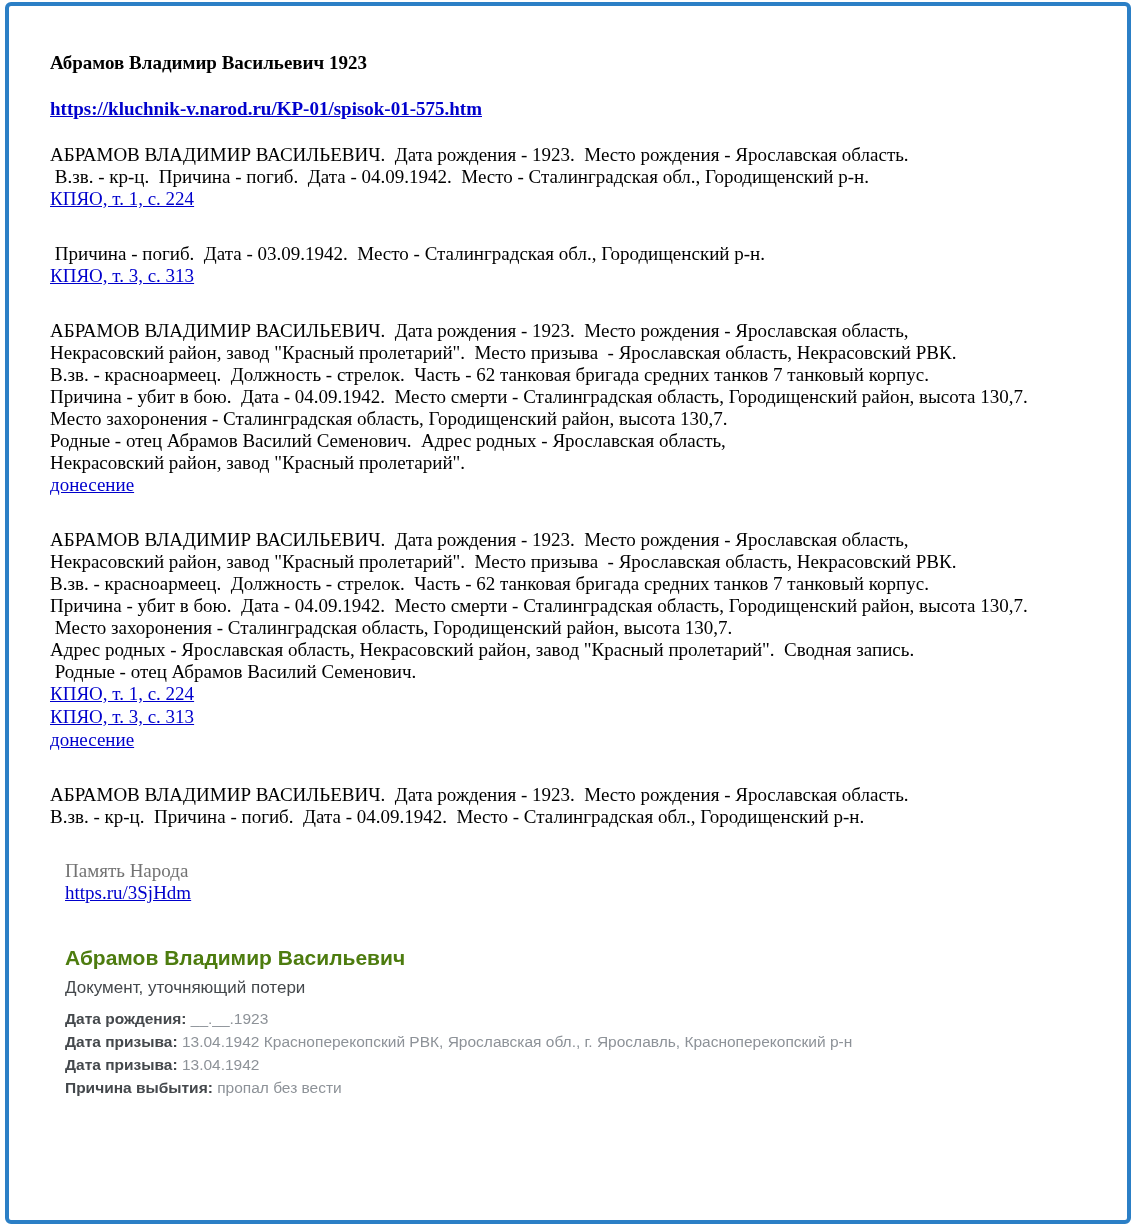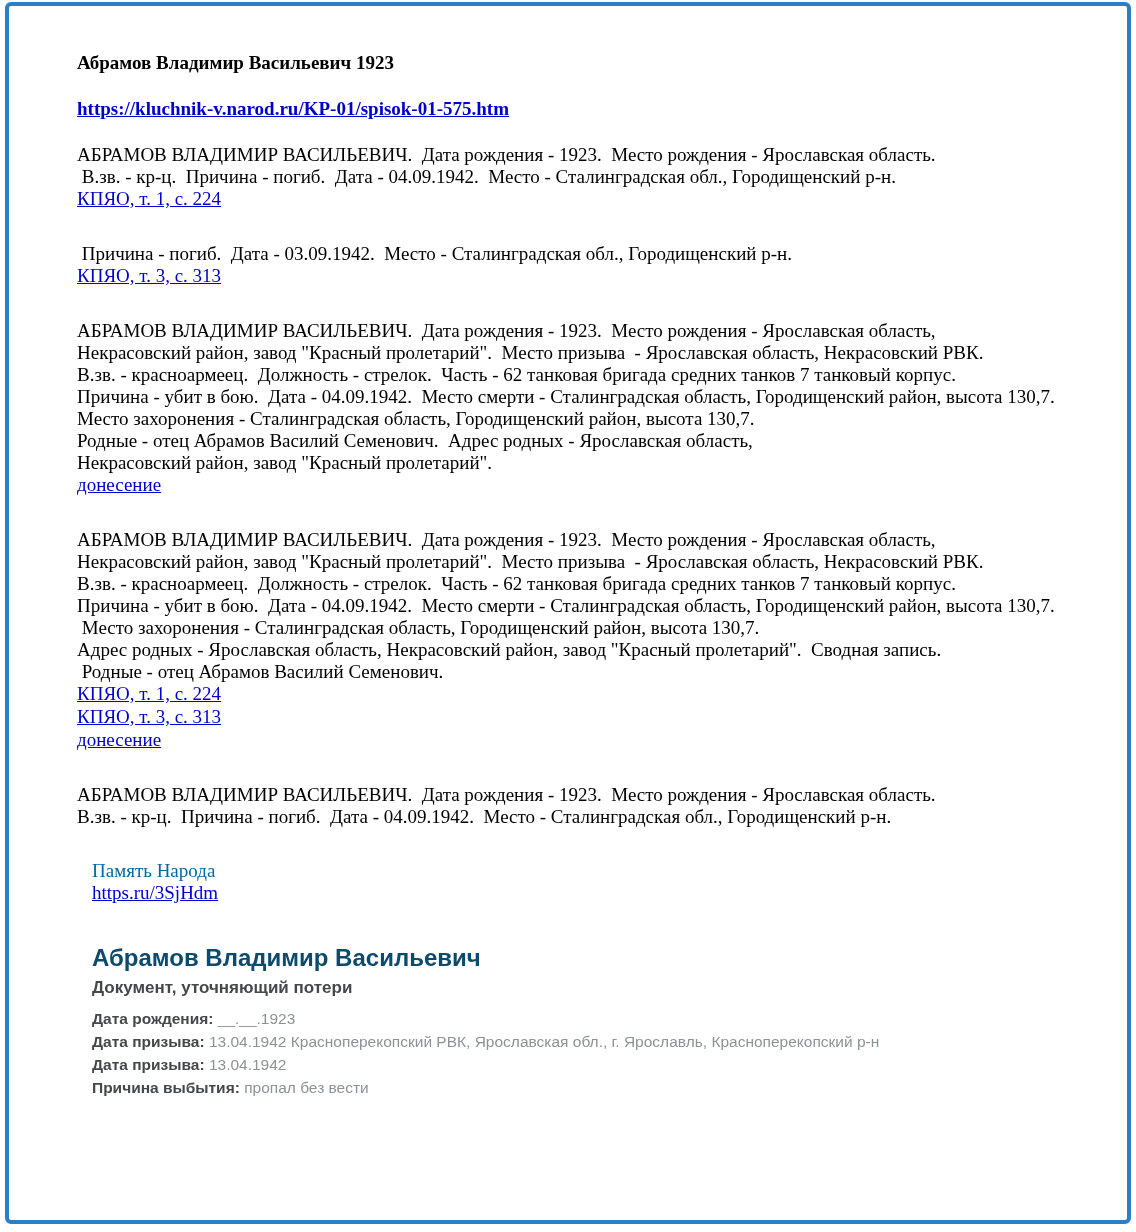--- a/index.html
+++ b/index.html
@@ -13,21 +13,21 @@
   .frame {
     position: absolute;
     left: 5px; top: 2px; right: 5px; bottom: 8px;
     border: 4px solid #2b7fc6;
     border-radius: 6px;
     pointer-events: none;
   }
   .content {
     position: absolute;
     left: 0; top: 0; right: 0; bottom: 0;
-    padding: 52px 10px 0 77px;
+    padding: 52px 10px 0 50px;
   }
   .title {
     font-size: 19px;
     font-weight: bold;
     color: #000000;
     margin-bottom: 24px;
     white-space: pre-wrap;
   }
   .source-link {
     display: inline-block;
@@ -52,44 +52,44 @@
     text-decoration: underline;
     cursor: pointer;
   }
   .memory {
     margin-top: 30px;
     margin-left: 15px;
   }
   .memory-label {
     font-size: 19px;
     line-height: 22px;
-    color: #0369a1;
+    color: #737373;
   }
   a.memory-link {
     font-size: 19px;
     line-height: 22px;
     color: #0000cc;
     text-decoration: underline;
     cursor: pointer;
   }
   .card {
     margin-top: 40px;
     margin-left: 15px;
     font-family: "Liberation Sans", sans-serif;
   }
   .card-name {
-    font-size: 24px;
+    font-size: 21px;
     font-weight: bold;
-    color: #0c4a6e;
+    color: #4d7c0f;
     line-height: 26px;
     margin-bottom: 6px;
   }
   .card-doc {
     font-size: 17px;
-    font-weight: bold;
+    font-weight: normal;
     color: #44484c;
     line-height: 22px;
     margin-bottom: 8px;
   }
   .card-field {
     font-size: 15.5px;
     line-height: 23px;
     white-space: pre-wrap;
   }
   .card-field .label {

